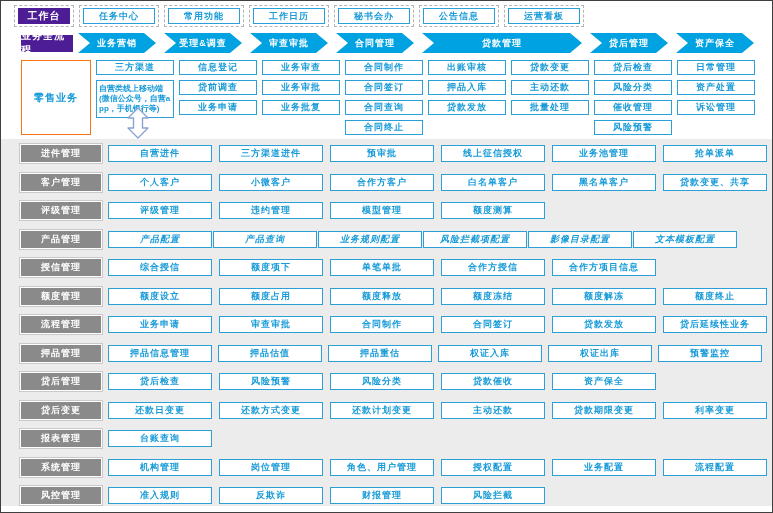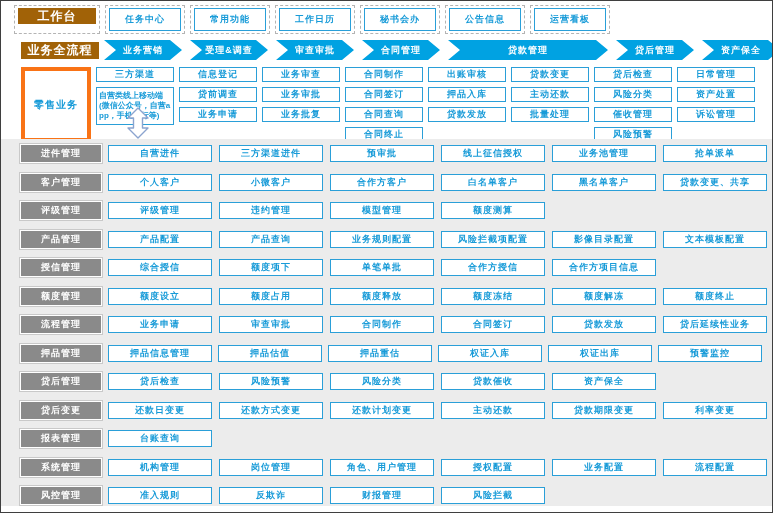--- a/index.html
+++ b/index.html
@@ -5,42 +5,42 @@
   * { box-sizing: border-box; margin: 0; padding: 0; }
   body { background: #fff; font-family: "Liberation Sans", "DejaVu Sans", sans-serif; }
   .frame {
     position: relative; width: 773px; height: 513px;
     border: 1px solid #3f3f3f; background: #fff; overflow: hidden;
   }
   
   .row1 { display: flex; gap: 5px; padding: 4px 0 0 13px; }
   .dashwrap { border: 1px dashed #b4b4b4; padding: 2px 3px; background: #fff; }
   .glabel {
-    width: 78px; height: 16px; background: #a16207; color: #fff;
-    font-size: 12px; font-weight: bold; display: flex; align-items: center; justify-content: center;
+    width: 52px; height: 16px; background: #4c1d95; color: #fff;
+    font-size: 10px; font-weight: bold; display: flex; align-items: center; justify-content: center;
     letter-spacing: 1px;
   }
   .bluebox {
     background: #fff; border: 1px solid #2a9fd8; color: #189bd8;
     font-size: 9px; font-weight: bold; display: flex; align-items: center; justify-content: center;
     letter-spacing: 1px;
   }
-  .row1 .bluebox { width: 72px; height: 23px; }
+  .row1 .bluebox { width: 72px; height: 16px; }
   .row2 { display: flex; gap: 5px; padding: 6px 0 0 20px; align-items: center; }
   .row2 .glabel { height: 17px; flex-shrink: 0; }
   .arrow {
     width: 78px; height: 20px; background: #00a2e2; color: #fff;
     font-size: 9px; font-weight: bold; display: flex; align-items: center; justify-content: center;
     clip-path: polygon(0 0, calc(100% - 12px) 0, 100% 50%, calc(100% - 12px) 100%, 0 100%, 12px 50%);
     letter-spacing: 1px; flex-shrink: 0;
   }
   .arrow.wide { width: 160px; }
   .row3 { display: flex; gap: 5px; padding: 7px 0 0 20px; align-items: stretch; }
   .retail-label {
-    width: 70px; border: 4px solid #f97316; color: #189bd8; background: #fff;
+    width: 70px; border: 1px solid #f97316; color: #189bd8; background: #fff;
     font-size: 10px; font-weight: bold; display: flex; align-items: center; justify-content: center;
     flex-shrink: 0; letter-spacing: 1px;
   }
   .rcol { width: 78px; display: flex; flex-direction: column; gap: 5px; flex-shrink: 0; }
   .rcol .bluebox { width: 100%; height: 15px; flex-shrink: 0; }
   .rcol .bluebox.tall {
     height: 38px; font-size: 8px; line-height: 1.25; text-align: left;
     padding: 1px 2px; letter-spacing: 0; white-space: normal; word-break: break-all;
     align-items: center; justify-content: flex-start;
   }
@@ -200,21 +200,21 @@
         <div style="display:flex; gap:7px;">
 
         <div class="mbox">评级管理</div>
           <div class="mbox">违约管理</div>
           <div class="mbox">模型管理</div>
           <div class="mbox">额度测算</div>
         </div>
       </div>
       <div class="mrow">
         <div class="mlabel">产品管理</div>
-        <div style="display:flex; gap:7px;">
+        <div style="display:flex; gap:1px;font-style:italic;">
 
         <div class="mbox">产品配置</div>
           <div class="mbox">产品查询</div>
           <div class="mbox">业务规则配置</div>
           <div class="mbox">风险拦截项配置</div>
           <div class="mbox">影像目录配置</div>
           <div class="mbox">文本模板配置</div>
         </div>
       </div>
       <div class="mrow">

